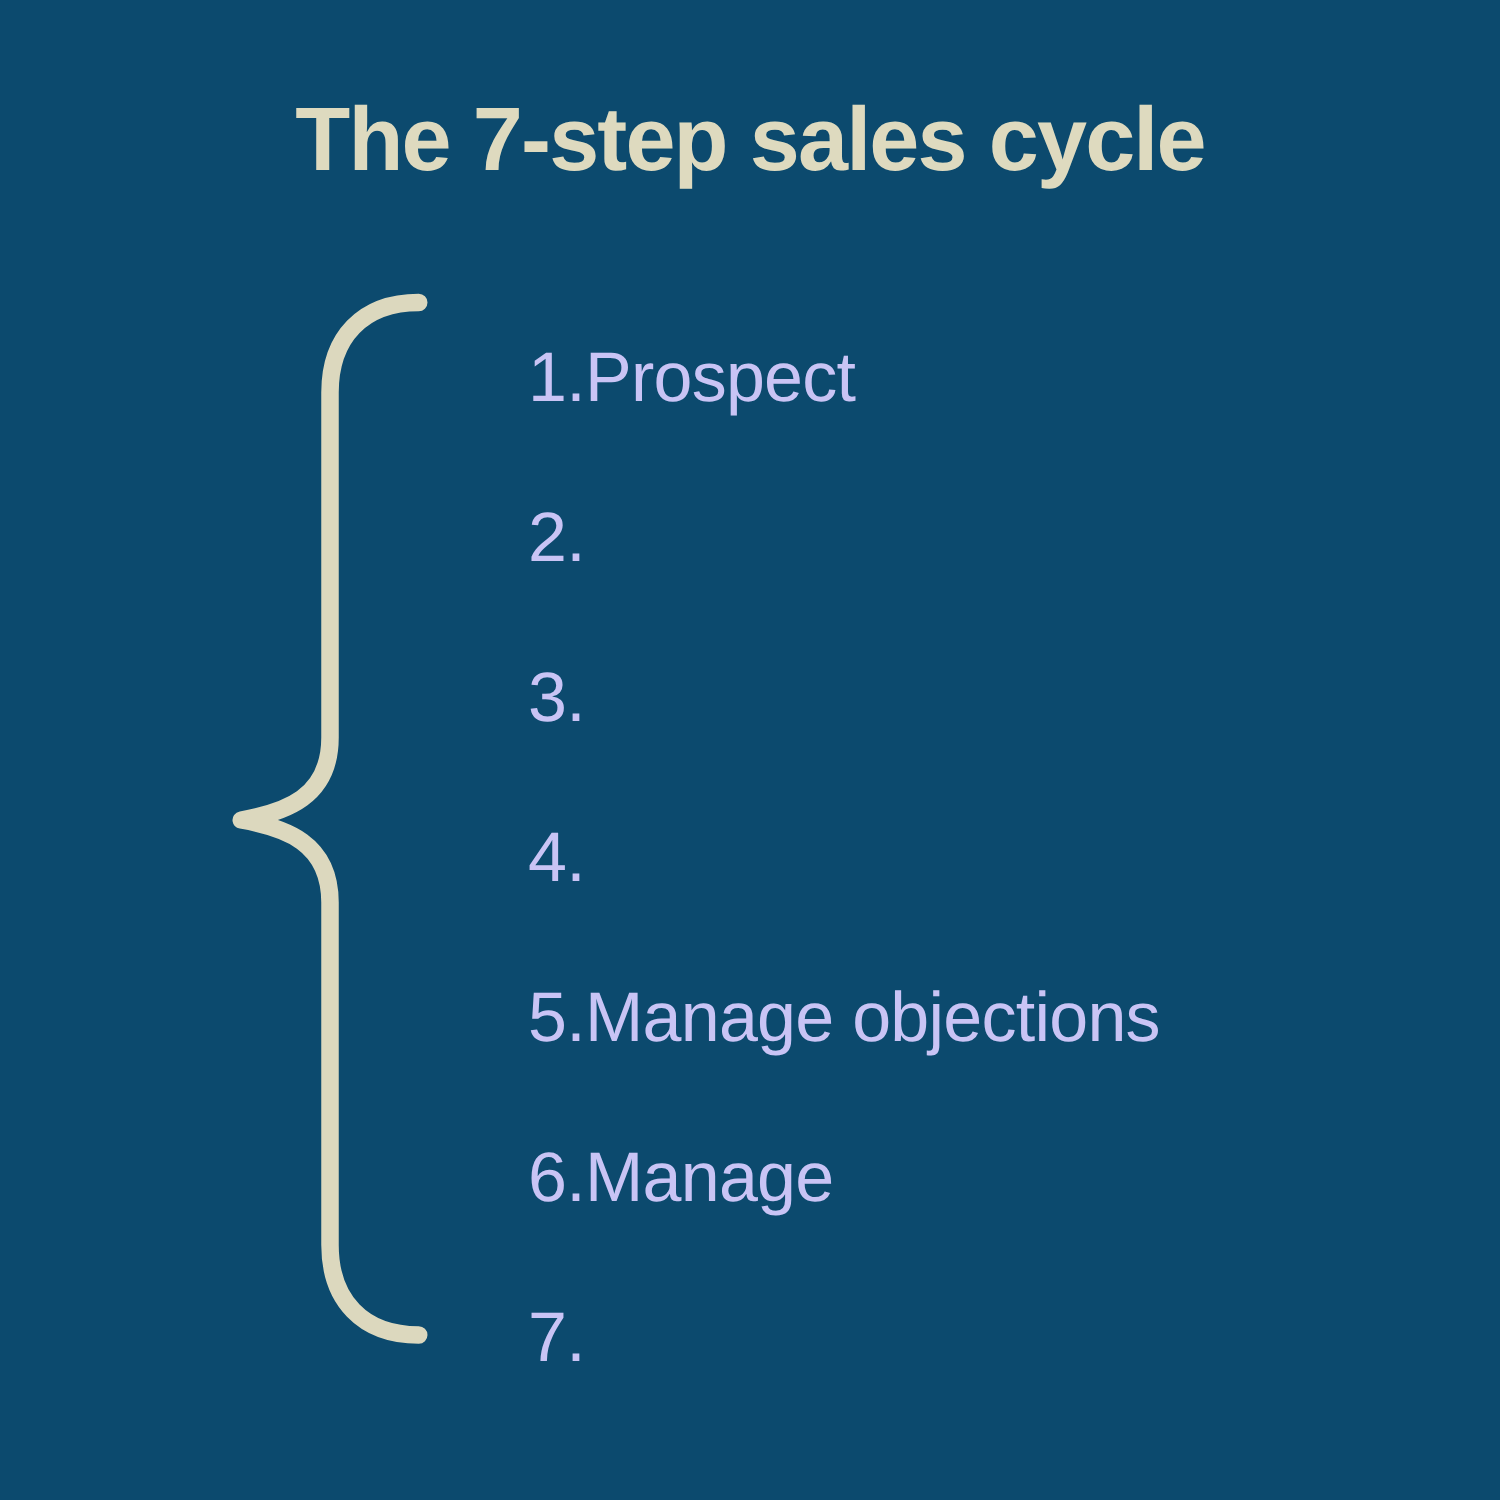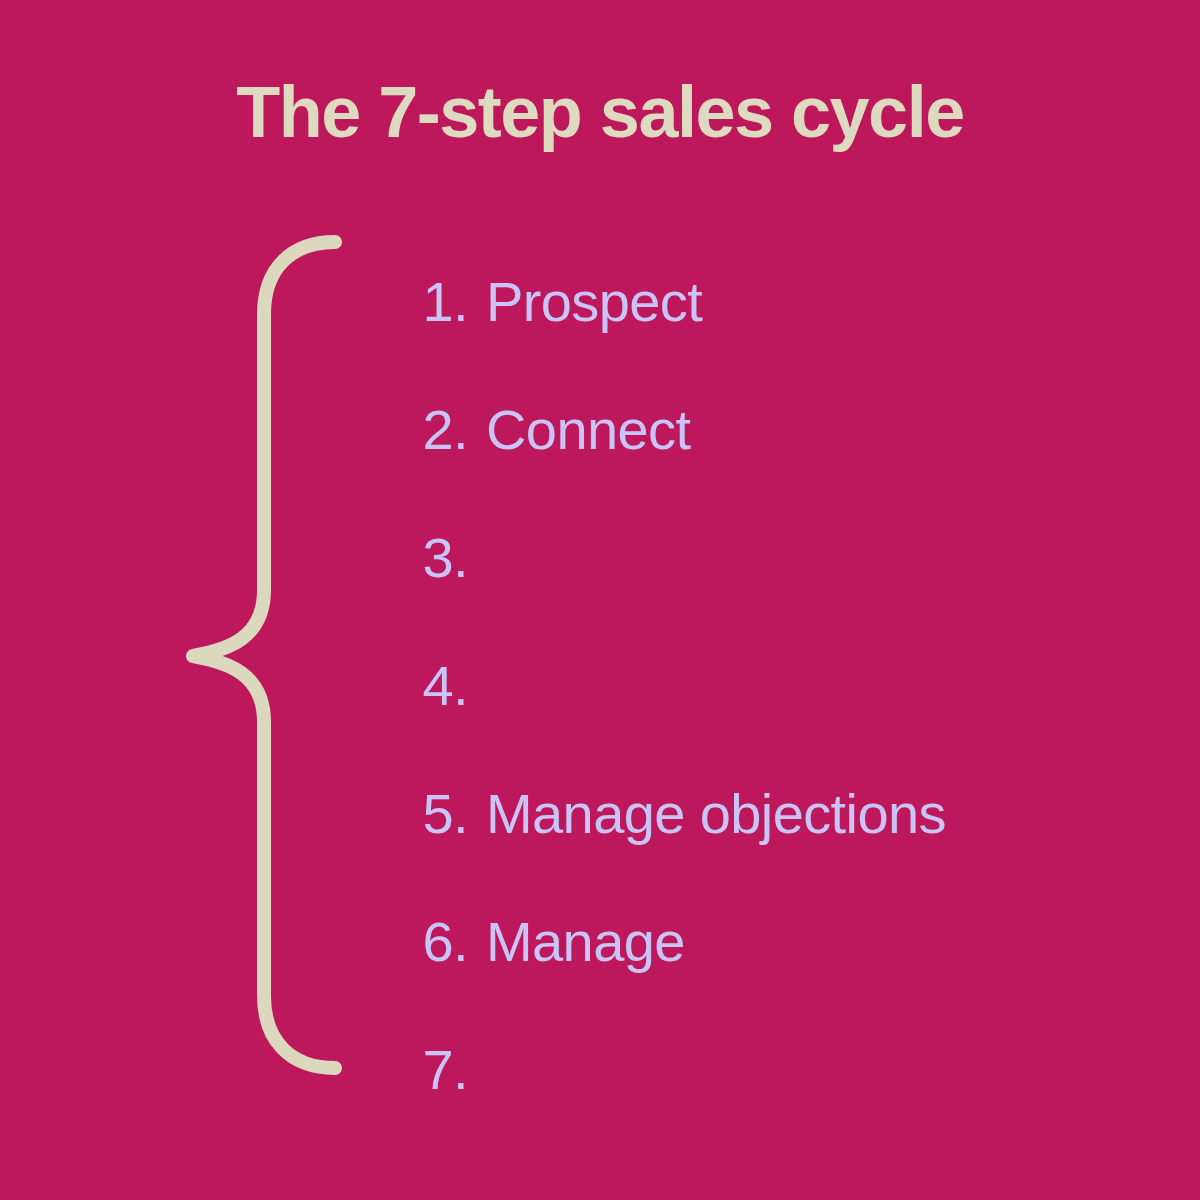--- a/index.html
+++ b/index.html
@@ -64,28 +64,27 @@
     white-space: nowrap;
   }
   .step-num {
     display: inline-block;
     width: 78px;
     text-align: right;
     flex: 0 0 78px;
   }
   .step-label {
     display: inline-block;
-    margin-left: 18px;
     text-align: right;
   }
 </style>
 </head>
 <body>
 
-<div id="canvas" style="background: #be185d;">
+<div id="canvas" style="background: #0c4a6e;">
 
   <div id="page-title" style="color: rgb(222, 218, 191);">The 7-step sales cycle</div>
 
   <div id="brace-wrap">
     <svg viewBox="0 0 170 850" xmlns="http://www.w3.org/2000/svg" aria-hidden="true">
       <path d="M 155 12
                C 110 12, 84 40, 84 84
                L 84 360
                C 84 408, 48 420, 13 426
                C 48 432, 84 444, 84 492
@@ -94,21 +93,20 @@
     </svg>
   </div>
 
   <ul id="steps-list">
     <li class="step-row" style="color: rgb(201, 196, 245);">
       <span class="step-num">1.</span>
       <span class="step-label">Prospect</span>
     </li>
     <li class="step-row" style="color: rgb(201, 196, 245);">
       <span class="step-num">2.</span>
-      <span class="step-label">Connect</span>
     </li>
     <li class="step-row" style="color: rgb(201, 196, 245);">
       <span class="step-num">3.</span>
     </li>
     <li class="step-row" style="color: rgb(201, 196, 245);">
       <span class="step-num">4.</span>
     </li>
     <li class="step-row" style="color: rgb(201, 196, 245);">
       <span class="step-num">5.</span>
       <span class="step-label">Manage objections</span>

